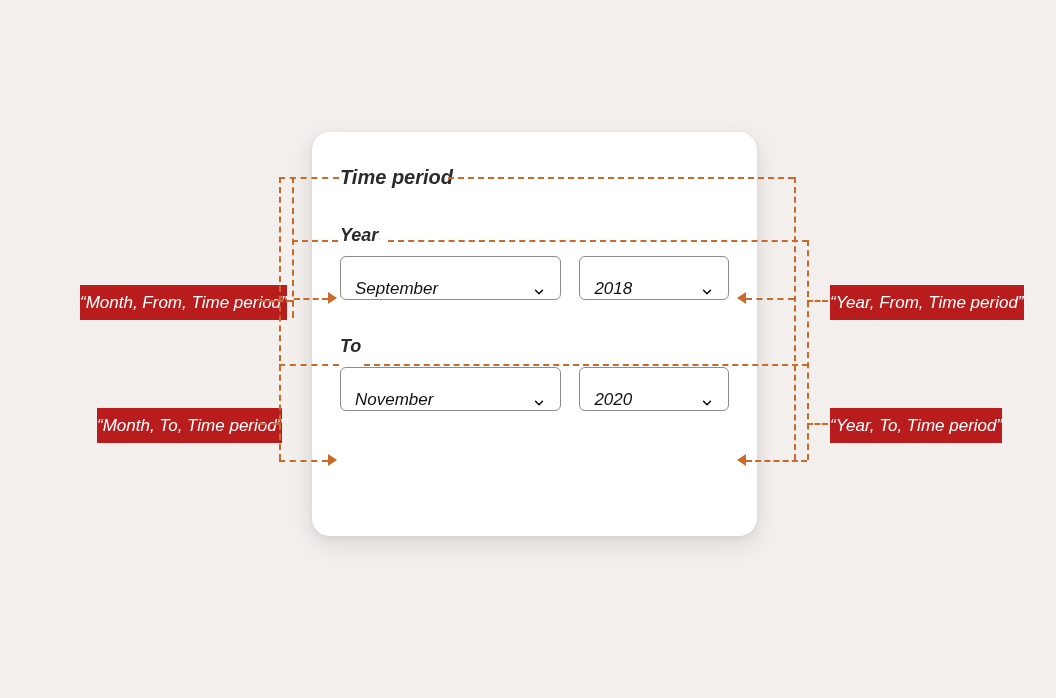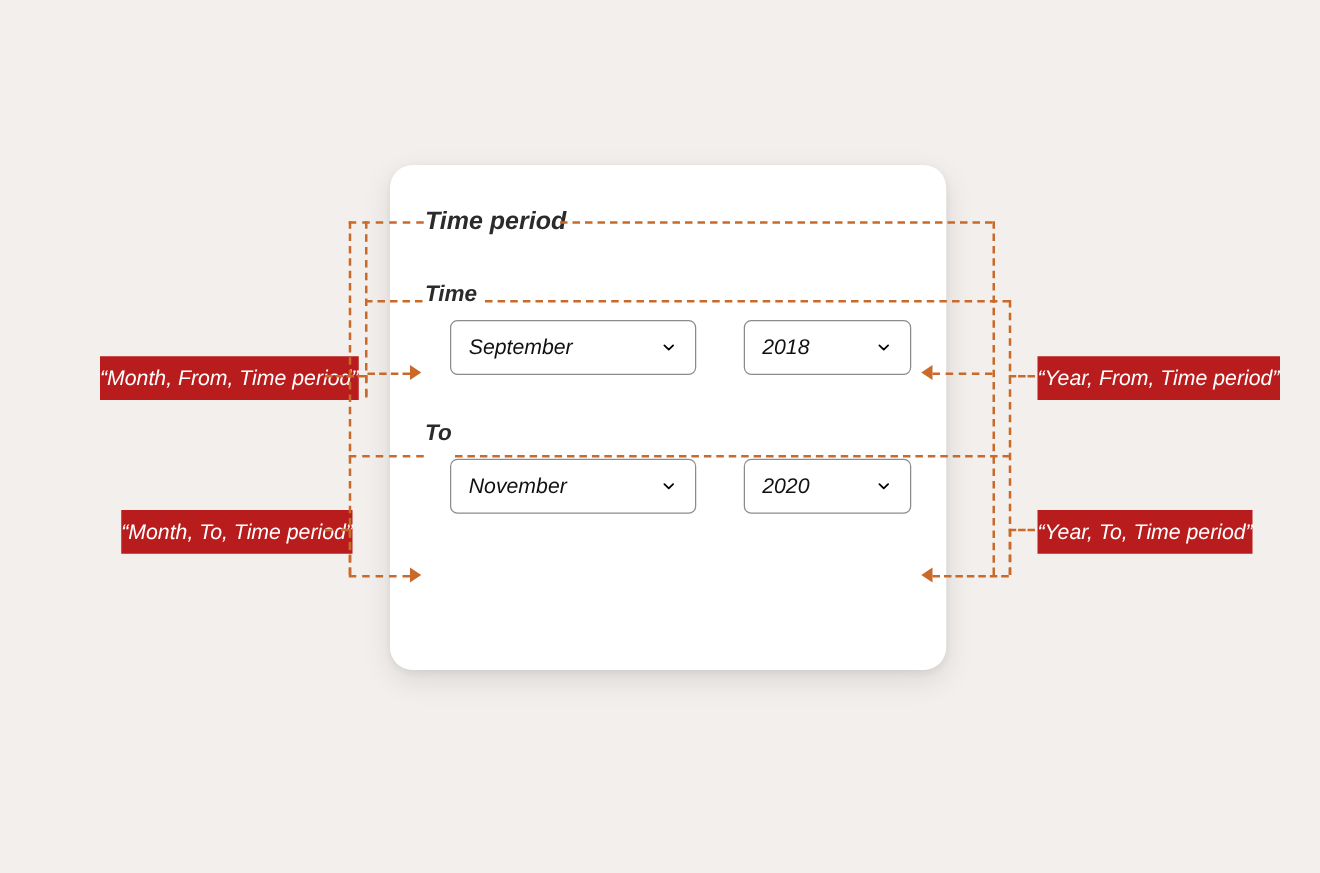--- a/index.html
+++ b/index.html
@@ -43,31 +43,30 @@
     margin-bottom: 10px;
   }
   .select-row {
     display: flex;
     gap: 18px;
     align-items: center;
   }
   .select {
     position: relative;
     display: flex;
-    align-items: center;
+    align-items: flex-end;
     justify-content: space-between;
     height: 44px;
     border: 1px solid #8c8c8c;
     border-radius: 6px;
     padding: 0 14px;
     font-size: 17px;
     color: #111;
     background: #fff;
     cursor: pointer;
-    margin-left: 20px;
   }
   .select.month { width: 222px; }
   .select.year  { width: 150px; }
   .chevron {
     width: 14px; height: 14px;
     display: inline-flex; align-items: center; justify-content: center;
   }
   .chevron svg { width: 14px; height: 14px; }
 
   
@@ -107,21 +106,21 @@
 </style>
 </head>
 <body>
 
 <div class="stage">
 
   <div class="card">
     <div class="card-title">Time period</div>
 
     <div class="field-group">
-      <div class="field-label">Time</div>
+      <div class="field-label">Year</div>
       <div class="select-row">
         <div class="select month">
           <span>September</span>
           <span class="chevron">
             <svg viewBox="0 0 24 24" fill="none" stroke="#000" stroke-width="2.4" stroke-linecap="round" stroke-linejoin="round">
                 <polyline points="6 9 12 15 18 9"></polyline>
               </svg>
           </span>
         </div>
         <div class="select year">

